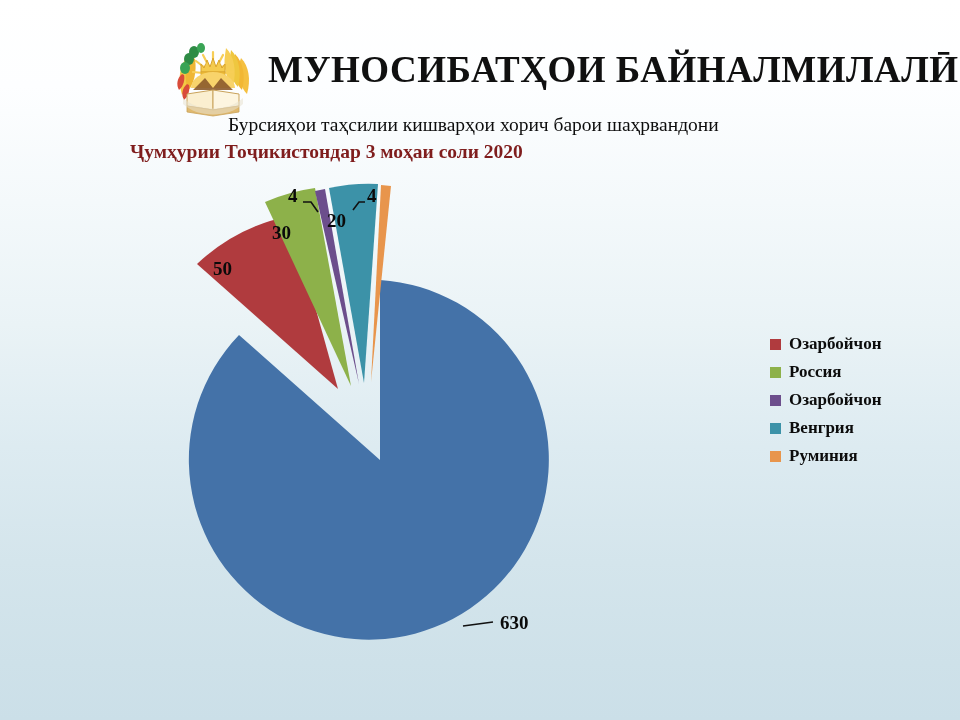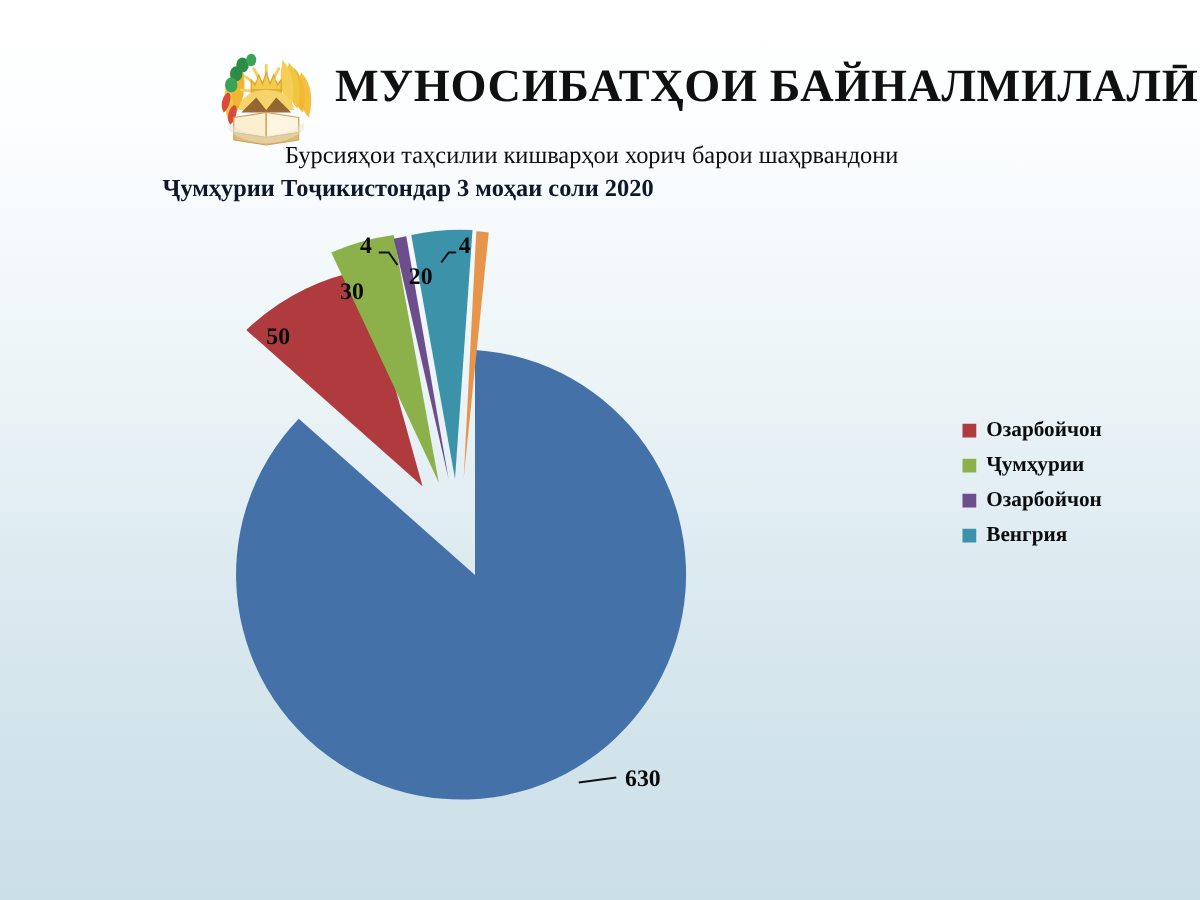--- a/index.html
+++ b/index.html
@@ -57,21 +57,21 @@
     font-weight: normal;
     color: #0d0d0d;
     white-space: nowrap;
   }
   #subtitle-line2 {
     position: absolute;
     left: 130px;
     top: 141px;
     font-size: 19.5px;
     font-weight: bold;
-    color: #0f172a;
+    color: #7f1d1d;
     white-space: nowrap;
   }
 
   
   #chart-area {
     position: absolute;
     left: 0;
     top: 160px;
     width: 760px;
     height: 520px;
@@ -222,26 +222,30 @@
 <div id="legend">
 
 
   <div class="legend-row">
     <span class="legend-swatch" style="background:#B03B3E"></span>
     <span class="legend-label">Озарбойчон</span>
   </div>
 
   <div class="legend-row">
     <span class="legend-swatch" style="background:#8DB14A"></span>
-    <span class="legend-label">Ҷумҳурии</span>
+    <span class="legend-label">Россия</span>
   </div>
 
   <div class="legend-row">
     <span class="legend-swatch" style="background:#6C4E8C"></span>
     <span class="legend-label">Озарбойчон</span>
   </div>
 
   <div class="legend-row">
     <span class="legend-swatch" style="background:#3C92A8"></span>
     <span class="legend-label">Венгрия</span>
   </div>
 
+  <div class="legend-row">
+    <span class="legend-swatch" style="background:#E8954C"></span>
+    <span class="legend-label">Руминия</span>
+  </div>
 </div>
 
 </body></html>

